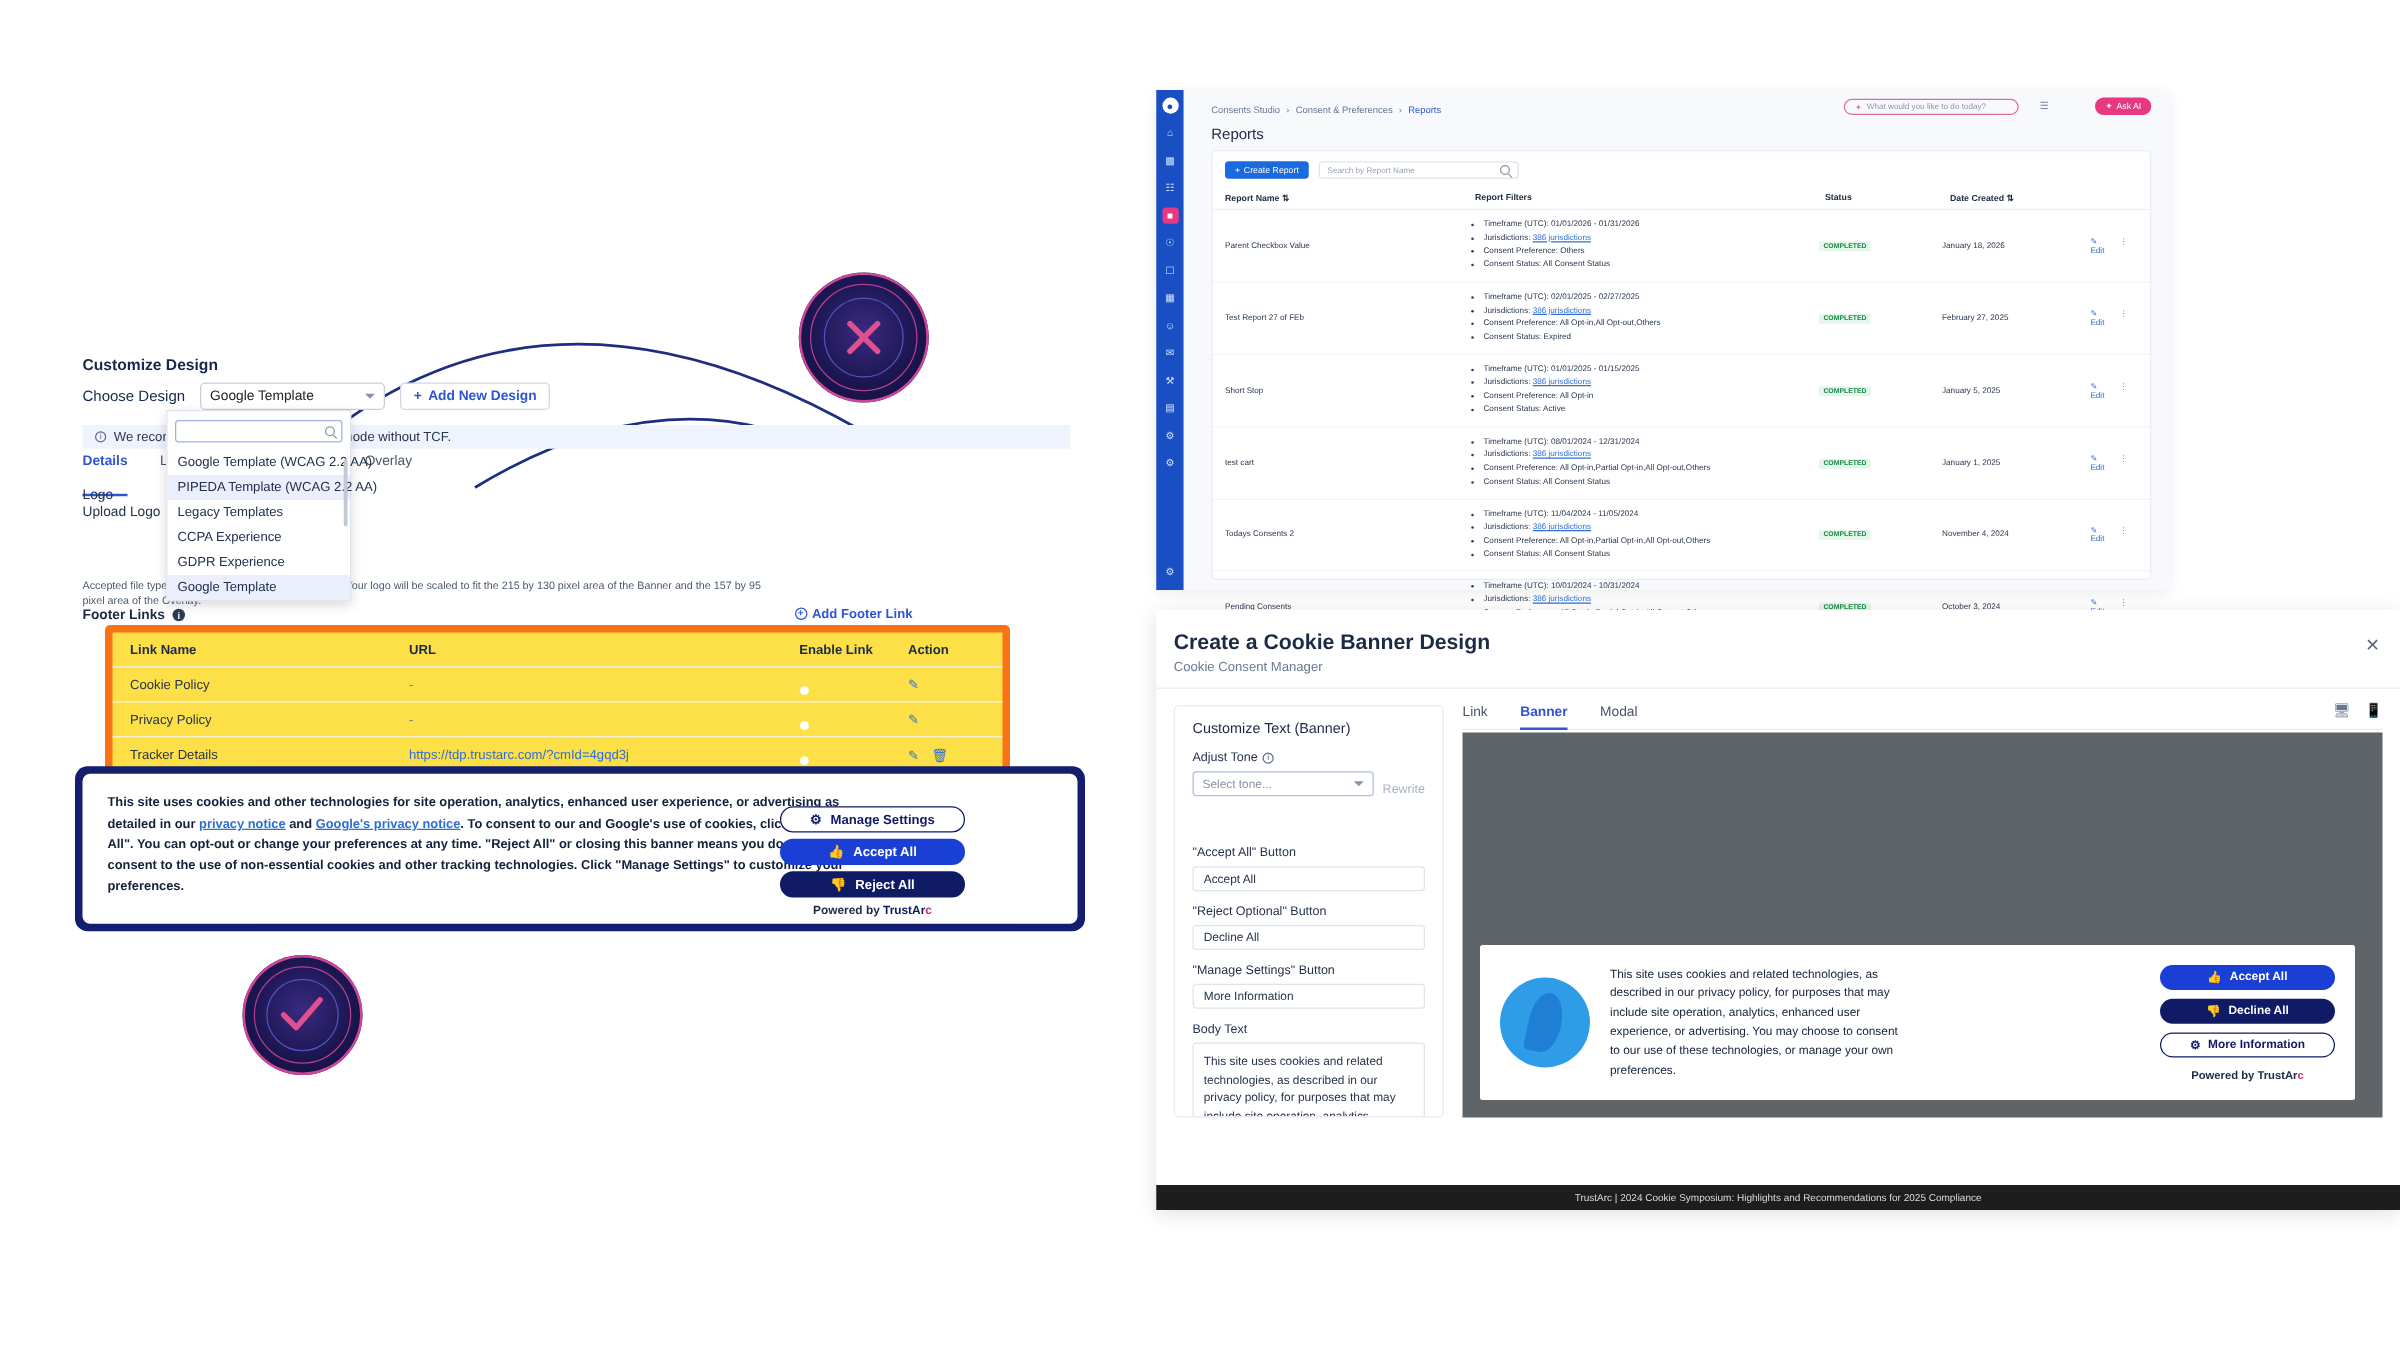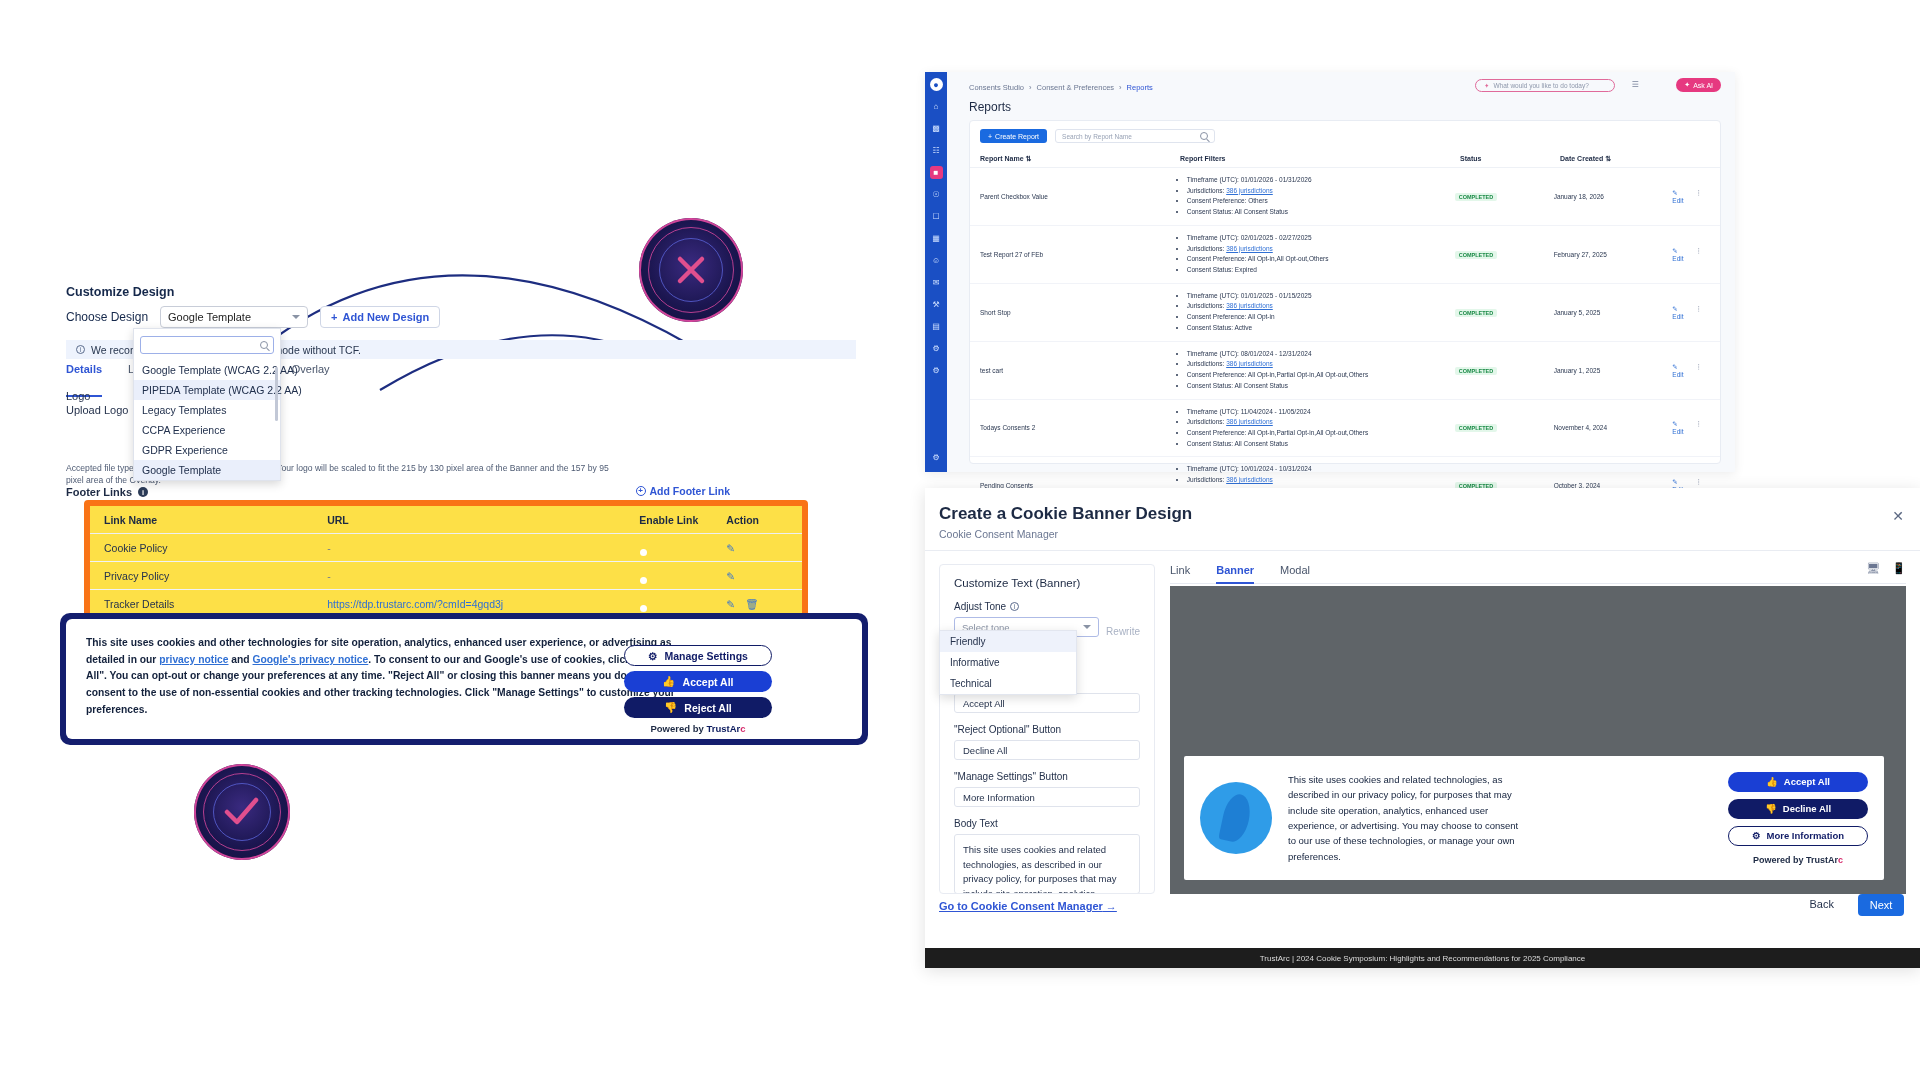--- a/index.html
+++ b/index.html
@@ -542,25 +542,20 @@
           <div class="fld-label">"Manage Settings" Button</div>
           <div class="fld-input">More Information</div>
         </div>
         <div class="fld-group">
           <div class="fld-label">Body Text</div>
           <div id="body-text-box">This site uses cookies and related technologies, as described in our privacy policy, for purposes that may include site operation, analytics, enhanced user</div>
         </div>
       </div>
     </div>
 
-    <div id="tone-dropdown">
-      <div class="tone-opt sel">Friendly</div>
-      <div class="tone-opt">Informative</div>
-      <div class="tone-opt">Technical</div>
-    </div>
 
     <div id="preview-area">
       <div id="pv-tabs">
         <span class="tab">Link</span>
         <span class="tab active">Banner</span>
         <span class="tab">Modal</span>
         <span id="pv-icons">
           <span>🖥</span>
           <span>📱</span>
         </span>
@@ -583,21 +578,16 @@
               <span>More Information</span>
             </div>
             <div id="pv-powered">
               <span>Powered by </span><span>TrustAr</span><span class="rc">c</span>
             </div>
           </div>
         </div>
       </div>
     </div>
 
-    <div id="modal-footer">
-      <a href="#" id="go-ccm"><span>Go to Cookie Consent Manager</span> →</a>
-      <span id="back-btn">Back</span>
-      <span id="next-btn">Next</span>
-    </div>
 
     <div id="strip">TrustArc | 2024 Cookie Symposium: Highlights and Recommendations for 2025 Compliance</div>
   </div>
 </div>
 
 </body></html>

